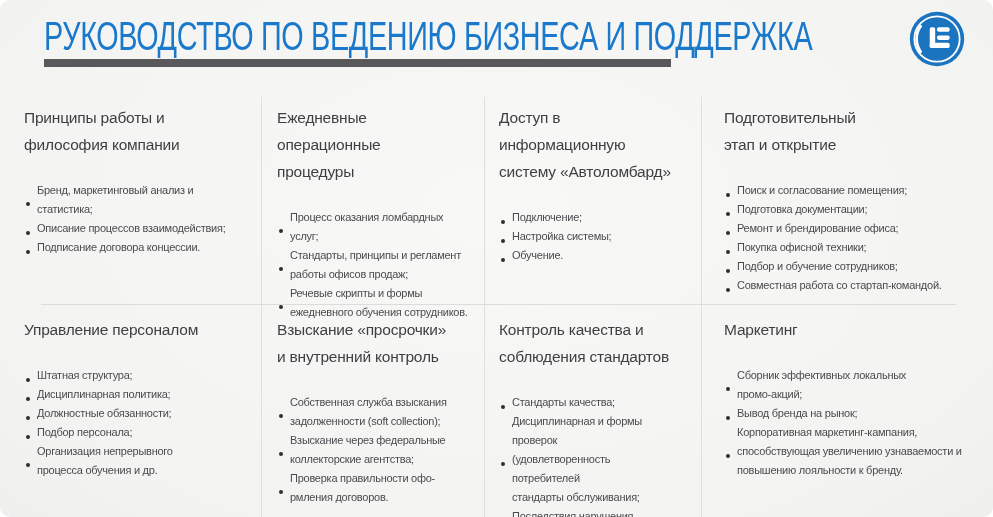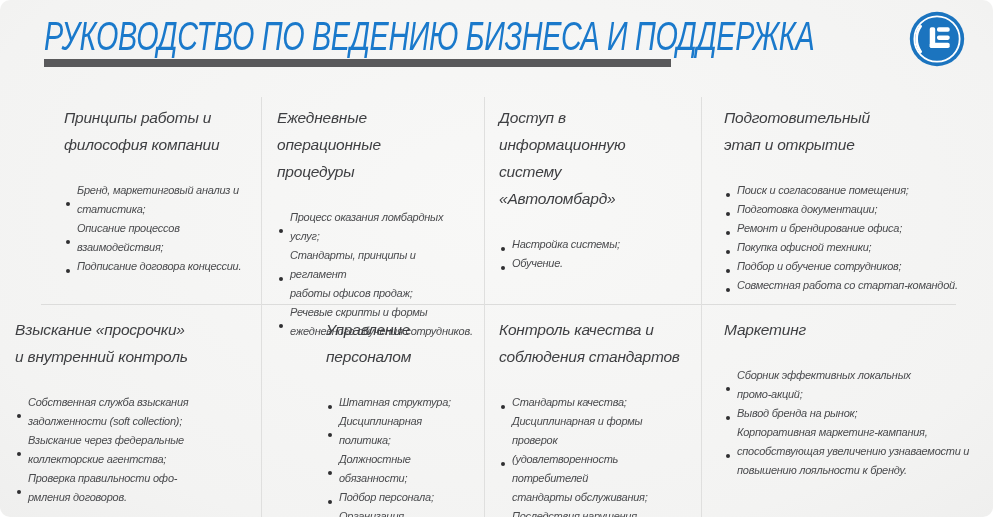--- a/index.html
+++ b/index.html
@@ -1,41 +1,40 @@
 <!DOCTYPE html>
 <html><head>
 <meta charset="utf-8">
 <style>
   html,body{margin:0;padding:0;background:#ffffff;}
   .slide{
     position:relative;width:993px;height:517px;overflow:hidden;
     background:radial-gradient(ellipse at 50% 40%, #f8f8f7 0%, #f3f3f2 78%, #efefee 100%);
     border-radius:10px;
     font-family:"Liberation Sans","DejaVu Sans",sans-serif;
-    font-style:italic;
   }
   .title{
     position:absolute;left:44px;top:13px;
     font-size:40px;line-height:46px;font-weight:400;
     color:#1a79cb;letter-spacing:-0.5px;white-space:nowrap;
     transform:scaleX(0.72);transform-origin:left center;
   }
   .title-bar{
     position:absolute;left:44px;top:59px;width:627px;height:8px;
     background:#59595b;
   }
   .logo{position:absolute;left:908px;top:10px;width:58px;height:58px;}
   .grid{
     position:absolute;left:0;top:97px;width:993px;height:420px;
     display:grid;grid-template-columns:262px 223px 217px 291px;grid-template-rows:207px 213px;
   }
   .cell{box-sizing:border-box;padding-top:7px;}
   .cell.r2{padding-top:12px;}
   .cell.vline{border-right:1px solid #dfdfde;}
-  .cell.c1{padding-left:64px;padding-right:10px;}
+  .cell.c1{padding-left:24px;padding-right:10px;}
   .cell.c2{padding-left:15px;padding-right:10px;}
   .cell.c3{padding-left:14px;padding-right:21px;}
   .cell.c4{padding-left:22px;padding-right:14px;}
   .hdivider{
     position:absolute;left:41px;top:304px;width:915px;height:1px;
     background:#dcdcdb;
   }
   h2.sec{
     margin:0 0 23px 0;font-size:15.5px;line-height:27px;font-weight:400;
     color:#3e3f42;letter-spacing:-0.2px;white-space:pre-line;
@@ -114,20 +113,24 @@
           </li>
         </ul>
     </div>
 
     <div class="cell c3 vline">
       <h2 class="sec">Доступ в информационную
 систему «Автоломбард»</h2>
       <ul class="bullets">
           <li>
             <span class="dot"></span>
+            <span class="btxt">Подключение;</span>
+          </li>
+          <li>
+            <span class="dot"></span>
             <span class="btxt">Настройка системы;</span>
           </li>
           <li>
             <span class="dot"></span>
             <span class="btxt">Обучение.</span>
           </li>
         </ul>
     </div>
 
     <div class="cell c4">
@@ -154,20 +157,47 @@
             <span class="dot"></span>
             <span class="btxt">Подбор и обучение сотрудников;</span>
           </li>
           <li>
             <span class="dot"></span>
             <span class="btxt">Совместная работа со стартап-командой.</span>
           </li>
         </ul>
     </div>
 
+    <div class="cell c1 r2 vline">
+      <h2 class="sec">Управление персоналом</h2>
+      <ul class="bullets">
+          <li>
+            <span class="dot"></span>
+            <span class="btxt">Штатная структура;</span>
+          </li>
+          <li>
+            <span class="dot"></span>
+            <span class="btxt">Дисциплинарная политика;</span>
+          </li>
+          <li>
+            <span class="dot"></span>
+            <span class="btxt">Должностные обязанности;</span>
+          </li>
+          <li>
+            <span class="dot"></span>
+            <span class="btxt">Подбор персонала;</span>
+          </li>
+          <li>
+            <span class="dot"></span>
+            <span class="btxt">Организация непрерывного
+процесса обучения и др.</span>
+          </li>
+        </ul>
+    </div>
+
     <div class="cell c2 r2 vline">
       <h2 class="sec">Взыскание «просрочки»
 и внутренний контроль</h2>
       <ul class="bullets">
           <li>
             <span class="dot"></span>
             <span class="btxt">Собственная служба взыскания
 задолженности (soft collection);</span>
           </li>
           <li>
@@ -176,47 +206,20 @@
 коллекторские агентства;</span>
           </li>
           <li>
             <span class="dot"></span>
             <span class="btxt">Проверка правильности офо-
 рмления договоров.</span>
           </li>
         </ul>
     </div>
 
-    <div class="cell c1 r2 vline">
-      <h2 class="sec">Управление персоналом</h2>
-      <ul class="bullets">
-          <li>
-            <span class="dot"></span>
-            <span class="btxt">Штатная структура;</span>
-          </li>
-          <li>
-            <span class="dot"></span>
-            <span class="btxt">Дисциплинарная политика;</span>
-          </li>
-          <li>
-            <span class="dot"></span>
-            <span class="btxt">Должностные обязанности;</span>
-          </li>
-          <li>
-            <span class="dot"></span>
-            <span class="btxt">Подбор персонала;</span>
-          </li>
-          <li>
-            <span class="dot"></span>
-            <span class="btxt">Организация непрерывного
-процесса обучения и др.</span>
-          </li>
-        </ul>
-    </div>
-
     <div class="cell c3 r2 vline">
       <h2 class="sec">Контроль качества и
 соблюдения стандартов</h2>
       <ul class="bullets">
           <li>
             <span class="dot"></span>
             <span class="btxt">Стандарты качества;</span>
           </li>
           <li>
             <span class="dot"></span>

